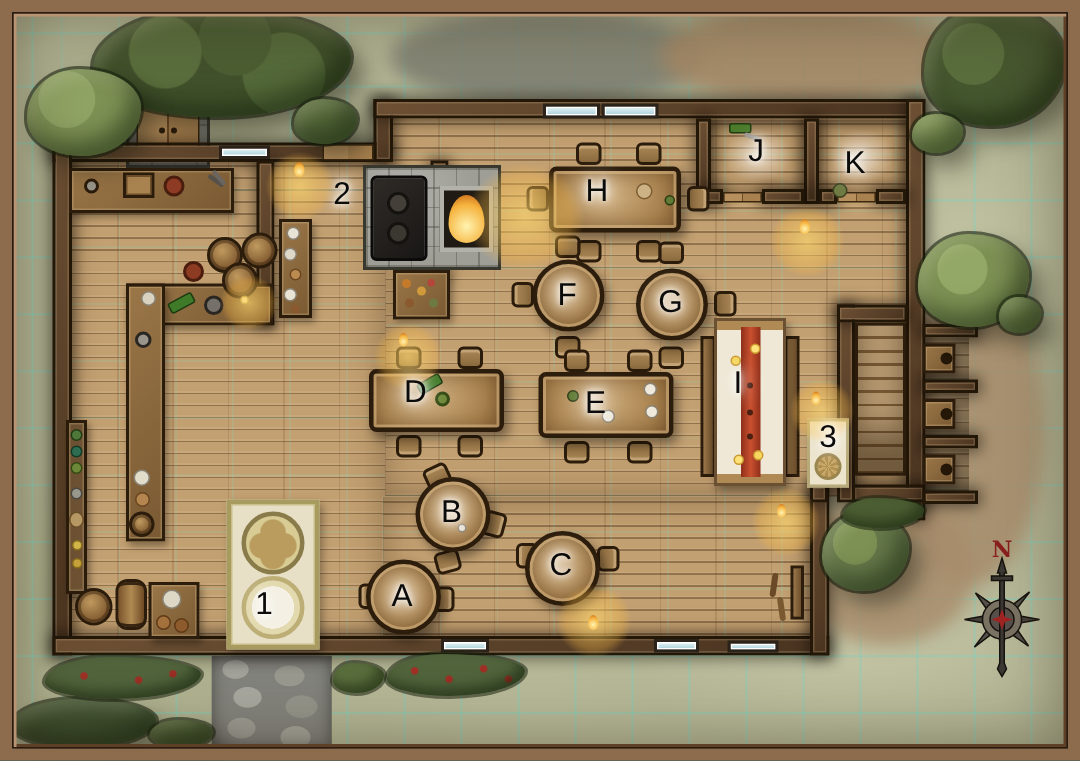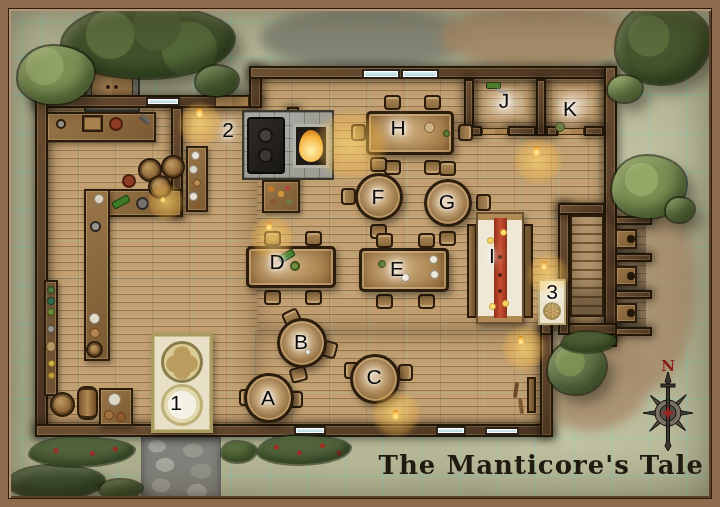--- a/index.html
+++ b/index.html
@@ -364,18 +364,17 @@
       <circle cx="40" cy="55" r="13" fill="#7a7263"></circle>
       <circle cx="40" cy="55" r="8" fill="#57504a"></circle>
       <path d="M40 14 L43 24 L41.5 24 L41.5 84 L43 88 L40 93 L37 88 L38.5 84 L38.5 24 L37 24 Z" fill="#3c3833"></path>
       <rect x="33" y="26" width="14" height="3" fill="#3c3833"></rect>
       <path d="M40 48 L42.5 55 L40 62 L37.5 55 Z M33 55 L40 52.5 L47 55 L40 57.5 Z" fill="#a02424" stroke="none"></path>
     </g>
     <text x="40" y="13" text-anchor="middle" font-family="DejaVu Serif, serif" font-size="15" font-weight="bold" fill="#8a1f1f">N</text>
   </svg>
 
   <div class="title-wrap">
-    <div class="title-main">The Manticore's Tale</div>
   </div>
 
   <div class="vignette"></div>
   <div class="frame"></div>
 </div>
 
 </body></html>

